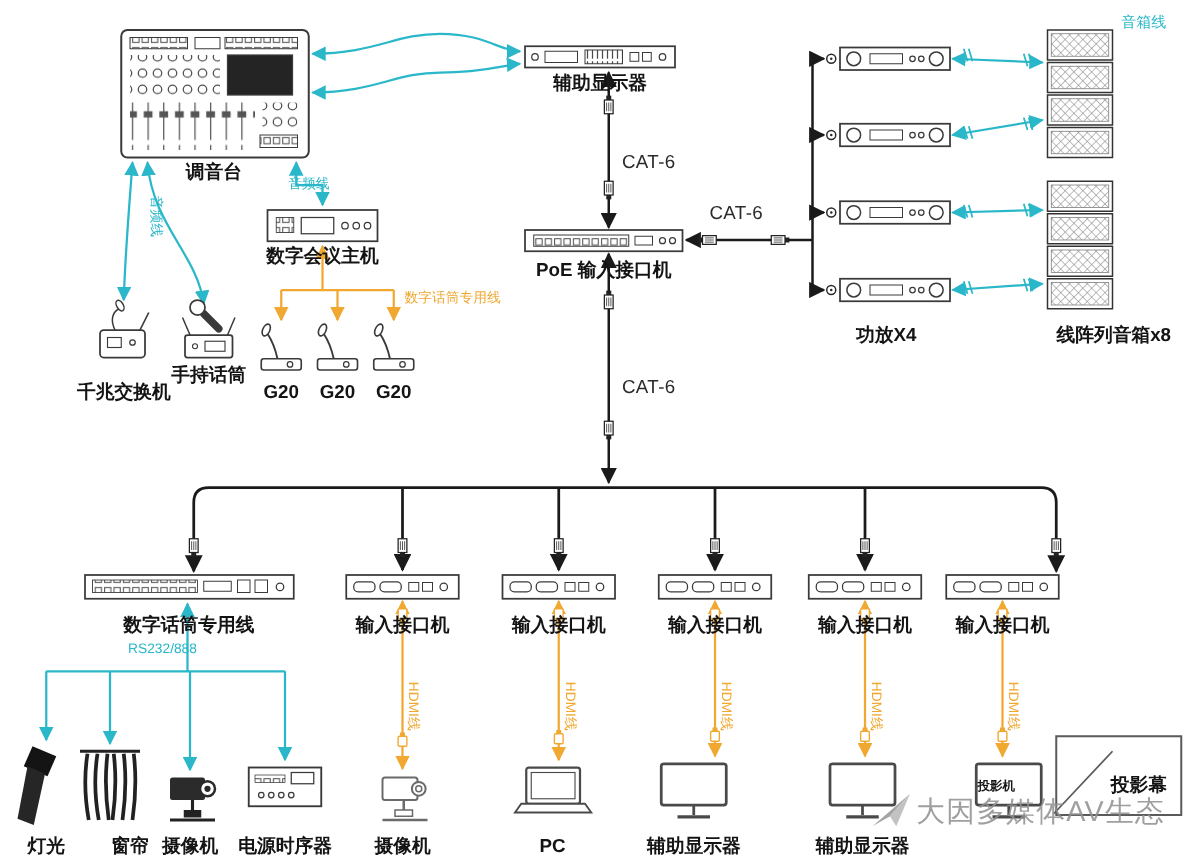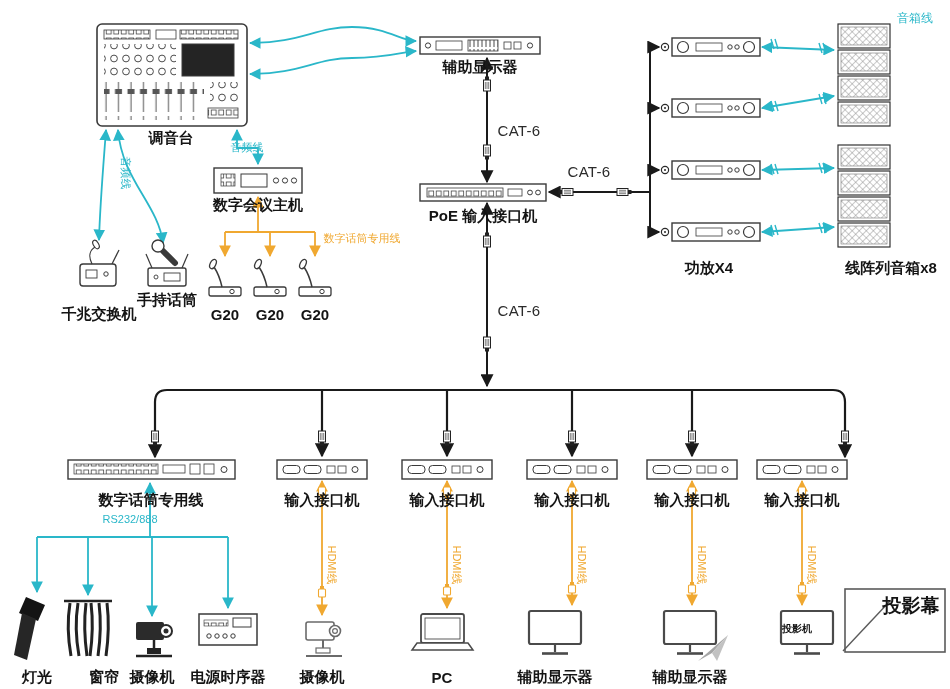--- a/index.html
+++ b/index.html
@@ -408,15 +408,16 @@
 <div class="cable orange rot90" style="left:811px; top:565px">HDMI线</div>
 <div class="lbl" style="left:37px; top:677px">灯光</div>
 <div class="lbl" style="left:104px; top:677px">窗帘</div>
 <div class="lbl" style="left:152px; top:677px">摄像机</div>
 <div class="lbl" style="left:228px; top:677px">电源时序器</div>
 <div class="lbl" style="left:322px; top:677px">摄像机</div>
 <div class="lbl" style="left:442px; top:677px">PC</div>
 <div class="lbl" style="left:555px; top:677px">辅助显示器</div>
 <div class="lbl" style="left:690px; top:677px">辅助显示器</div>
 <div class="lbl" style="left:797px; top:629px; font-size:10px">投影机</div>
-<div class="lbl" style="left:911px; top:606px; font-size:19px">投影幕</div>
+<div class="lbl" style="left:911px; top:628px; font-size:15px">投影幕</div>
+<div class="wm" style="left:733px; top:649px">大因多媒体AV生态</div>
 
 </div>
 
 </body></html>

